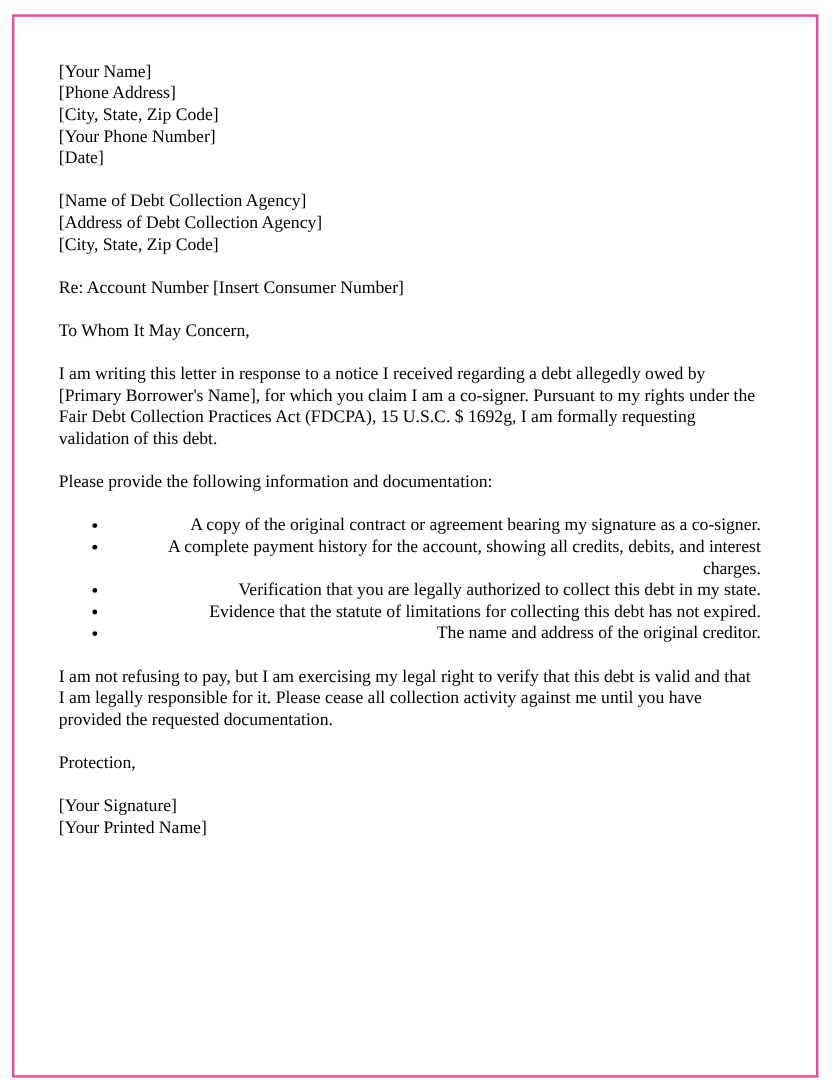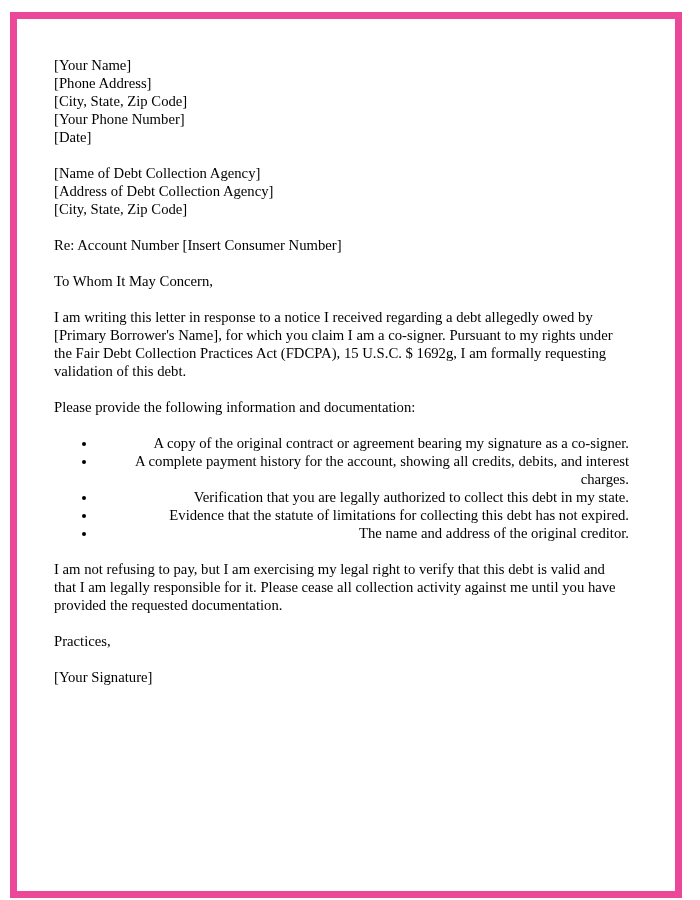--- a/index.html
+++ b/index.html
@@ -8,21 +8,21 @@
     height: 900px;
     background: #ffffff;
     font-family: "Liberation Serif", "DejaVu Serif", serif;
   }
   .page {
     position: absolute;
     left: 10px;
     top: 12px;
     width: 672px;
     height: 886px;
-    border: 7px solid #ec4899;
+    border: 2px solid #ec4899;
     background: #ffffff;
     padding: 37px 46px 30px 37px;
     color: #000000;
     font-size: 14.7px;
     line-height: 18px;
   }
   .block { margin-bottom: 18px; }
   .block div { white-space: pre-wrap; }
   p { margin: 0 0 18px 0; }
   ul {
@@ -65,19 +65,20 @@
     <li>A copy of the original contract or agreement bearing my signature as a co-signer.</li>
     <li>A complete payment history for the account, showing all credits, debits, and interest charges.</li>
     <li>Verification that you are legally authorized to collect this debt in my state.</li>
     <li>Evidence that the statute of limitations for collecting this debt has not expired.</li>
     <li>The name and address of the original creditor.</li>
   </ul>
 
   <p>I am not refusing to pay, but I am exercising my legal right to verify that this debt is valid and that I am legally responsible for it. Please cease all collection activity against me until you have provided the requested documentation.</p>
 
 
-  <p>Practices,</p>
+  <p>Protection,</p>
 
   <div class="block sig">
     <div>[Your Signature]</div>
+    <div>[Your Printed Name]</div>
   </div>
 
 </div>
 
 </body></html>

